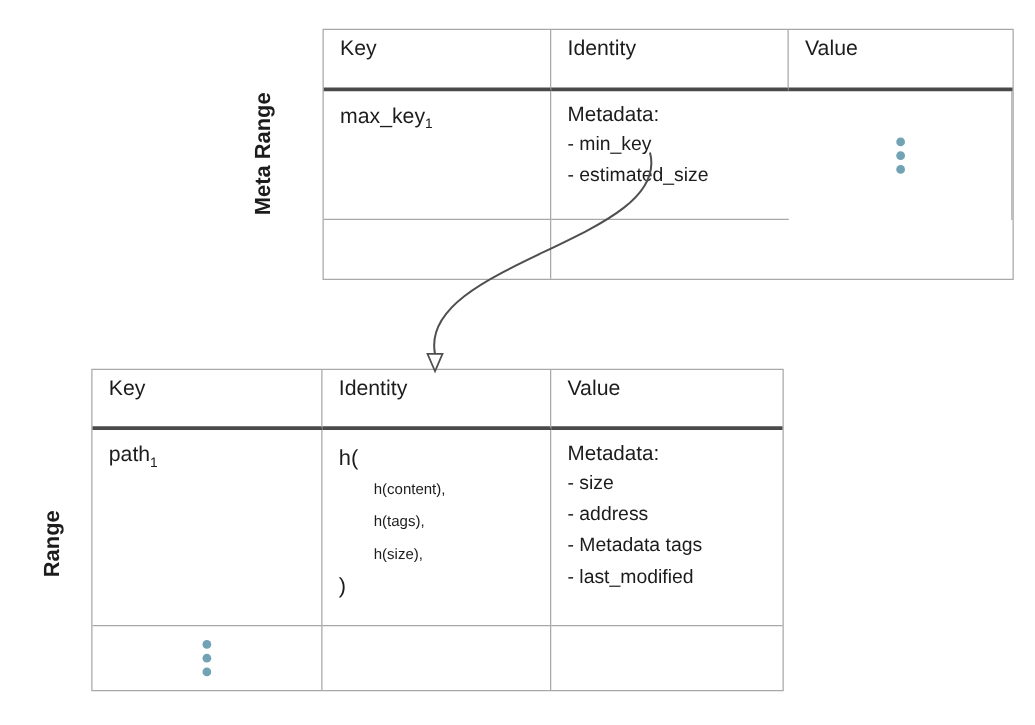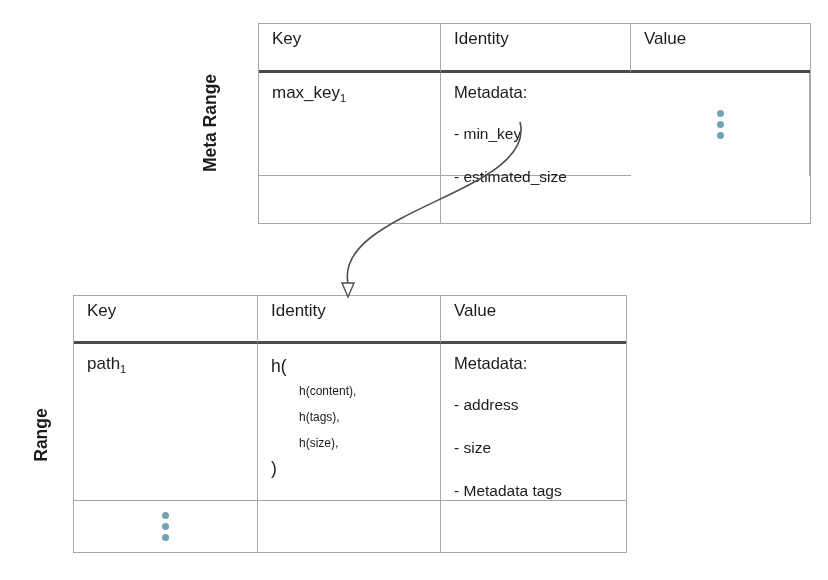--- a/index.html
+++ b/index.html
@@ -57,21 +57,21 @@
     border-bottom: 3px solid var(--sep);
     font-size: 17px;
     padding-top: 0; padding-bottom: 16px;
   }
   .cell.data { border-bottom: 1px solid var(--border); font-size: 17px; }
   .cell.dotsrow { display: flex; align-items: center; justify-content: center; }
 
   sub.idx { font-size: 11px; line-height: 0; }
 
   .meta-title { font-size: 16.5px; }
-  .meta-item { font-size: 15.5px; line-height: 22px; margin-top: 21px; }
+  .meta-item { font-size: 15.5px; line-height: 22px; margin-top: 3px; }
   .meta-item:first-of-type { margin-top: 5px; }
 
   .hash-open, .hash-close { font-size: 17.5px; line-height: 24px; }
   .hash-inner { font-size: 12px; line-height: 26px; padding-left: 28px; }
 
   .dots { display: flex; flex-direction: column; align-items: center; gap: 4px; }
   .dot { width: 7px; height: 7px; border-radius: 50%; background: var(--dots); }
 
   .side-label {
     position: absolute;
@@ -134,23 +134,24 @@
     </div>
     <div class="cell data col2">
       <div class="hash-open">h(</div>
       <div class="hash-inner">h(content),</div>
       <div class="hash-inner">h(tags),</div>
       <div class="hash-inner">h(size),</div>
       <div class="hash-close">)</div>
     </div>
     <div class="cell data">
       <div class="meta-title">Metadata:</div>
+      <div class="meta-item">- size</div>
       <div class="meta-item">- address</div>
-      <div class="meta-item">- size</div>
       <div class="meta-item">- Metadata tags</div>
+      <div class="meta-item">- last_modified</div>
     </div>
 
     <div class="cell dotsrow col1">
       <div class="dots">
         <span class="dot"></span>
         <span class="dot"></span>
         <span class="dot"></span>
       </div>
     </div>
     <div class="cell dotsrow col2"></div>

